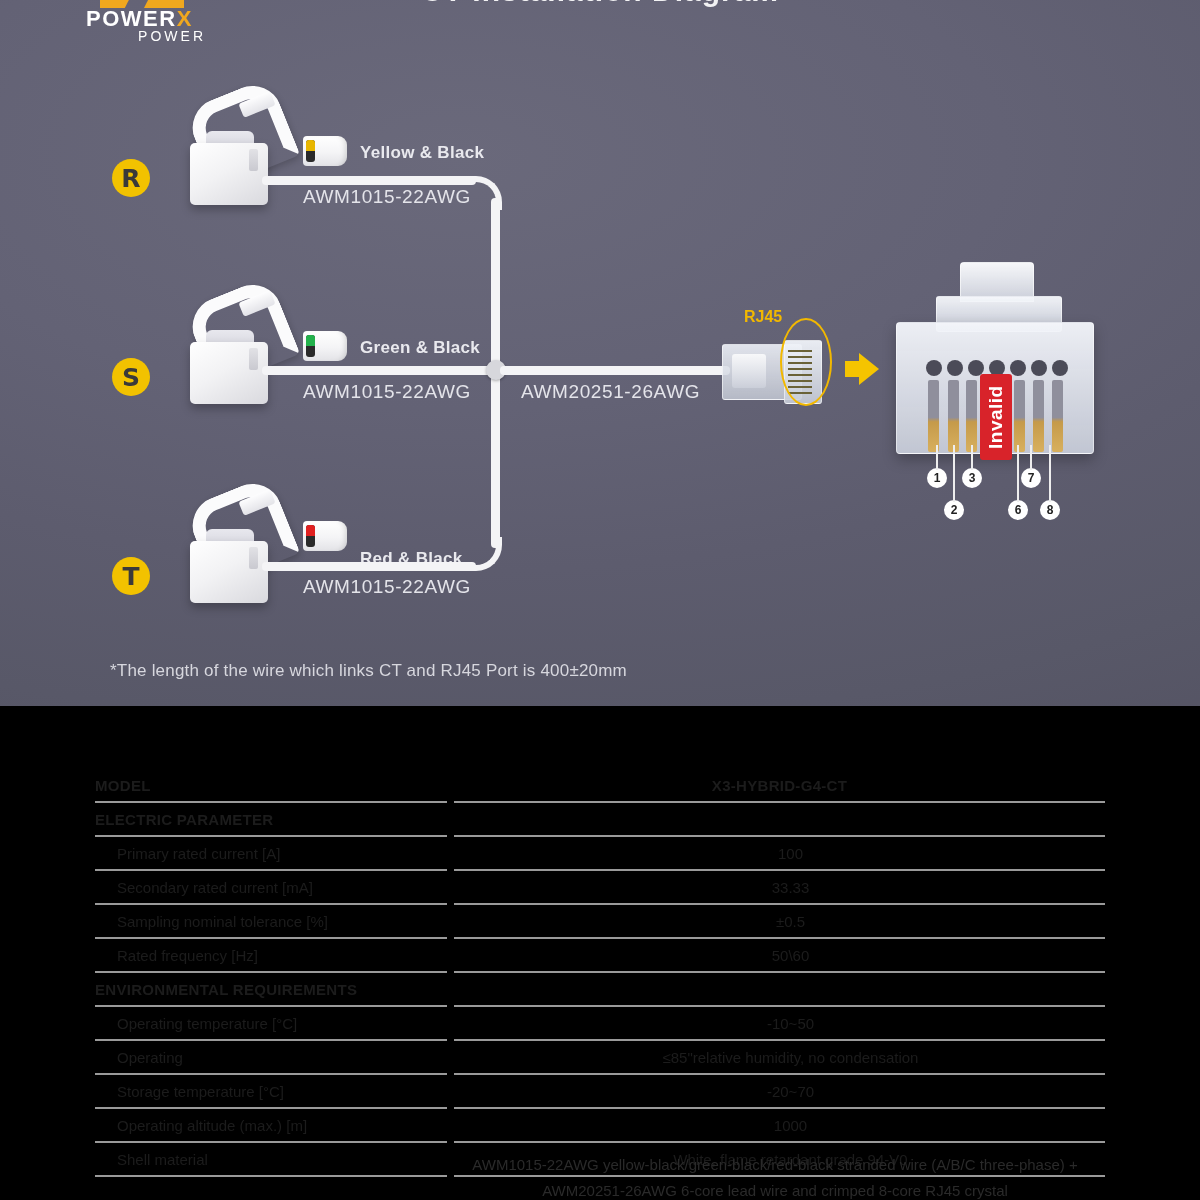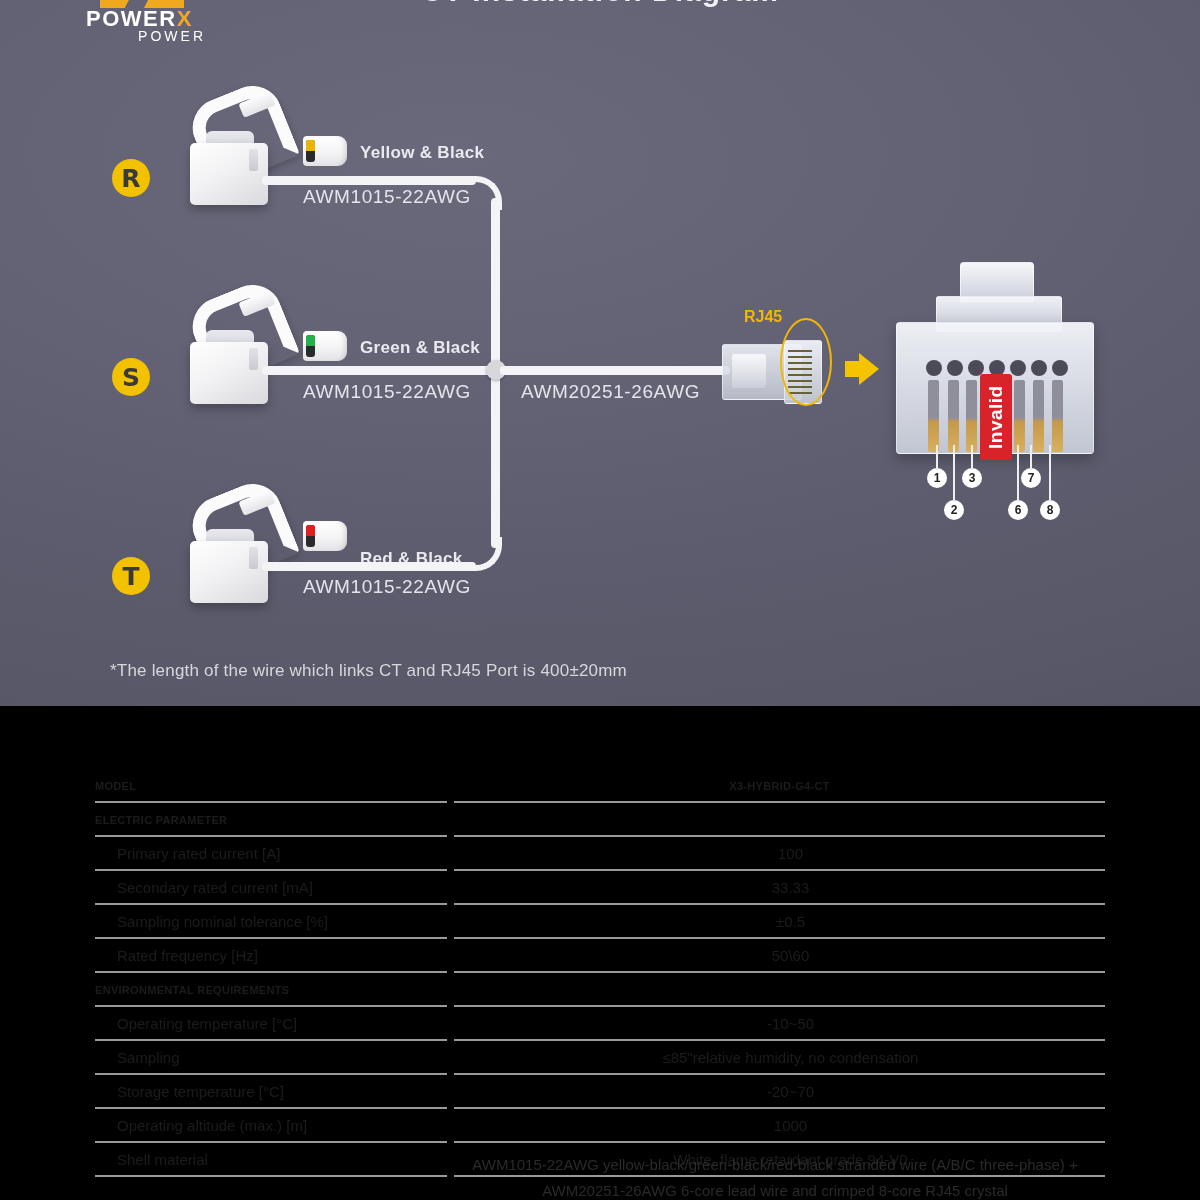--- a/index.html
+++ b/index.html
@@ -206,21 +206,21 @@
   .rowline{position:relative;height:31px;display:flex;align-items:center;}
   .rowline .lc{
     position:relative;width:352px;height:31px;display:flex;align-items:center;
     color:#1c1c1c;font-size:15px;white-space:nowrap;
   }
   .rowline .gap{width:7px;}
   .rowline .rc{
     position:relative;flex:1;height:31px;display:flex;align-items:center;justify-content:center;
     color:#1c1c1c;font-size:15px;white-space:nowrap;
   }
-  .rowline.head .lc,.rowline.head .rc{font-weight:bold;font-size:11px;letter-spacing:.3px;}
+  .rowline.head .lc,.rowline.head .rc{font-weight:bold;font-size:15px;letter-spacing:.3px;}
   .rowline .lc.indent{padding-left:22px;}
   .sep{display:flex;height:3px;}
   .sep .a{width:352px;background:#9a9a9a;height:2px;}
   .sep .b{width:7px;}
   .sep .c{flex:1;background:#9a9a9a;height:2px;}
   .longnote{
     position:absolute;left:450px;top:1152px;width:650px;
     color:#2a2a2a;font-size:15px;line-height:26px;text-align:center;
   }
 </style>
@@ -467,21 +467,21 @@
         <div class="gap"></div>
         <div class="rc">-10~50</div>
       </div>
       <div class="sep">
           <div class="a"></div>
           <div class="b"></div>
           <div class="c"></div>
         </div>
 
       <div class="rowline">
-        <div class="lc indent">Sampling</div>
+        <div class="lc indent">Operating</div>
         <div class="gap"></div>
         <div class="rc">≤85"relative humidity, no condensation</div>
       </div>
       <div class="sep">
           <div class="a"></div>
           <div class="b"></div>
           <div class="c"></div>
         </div>
 
       <div class="rowline">

